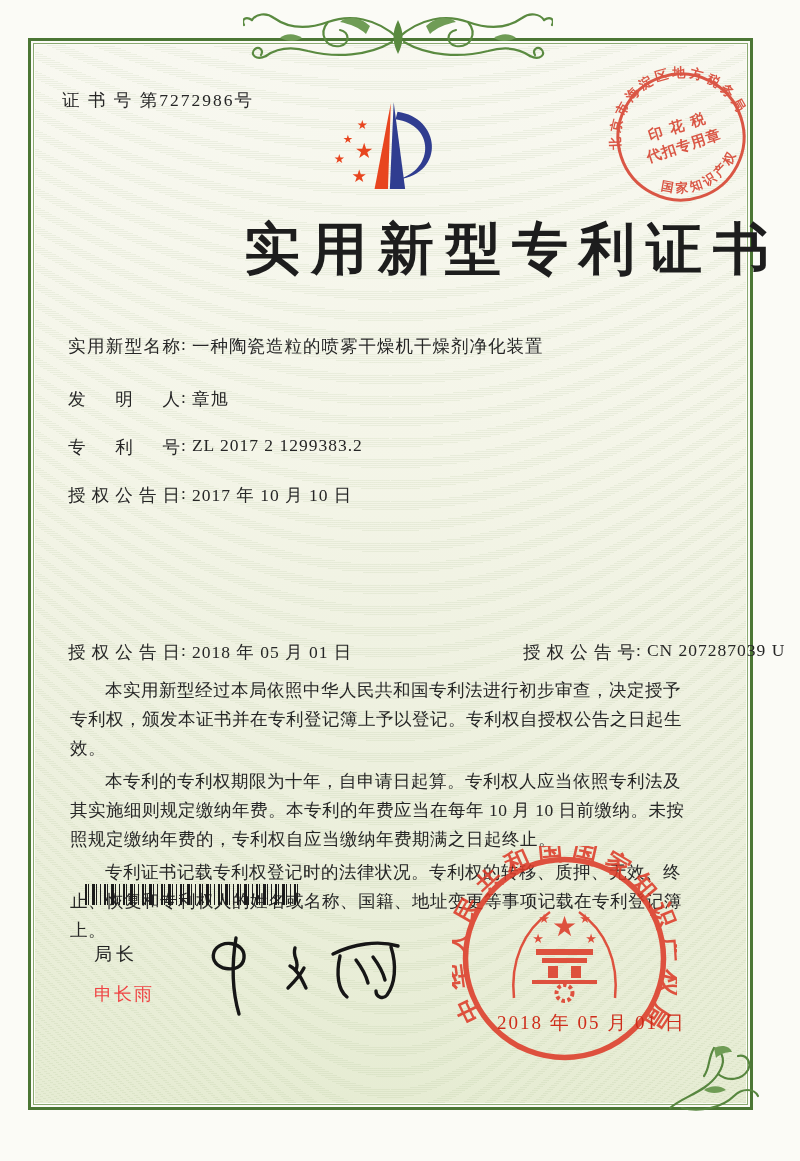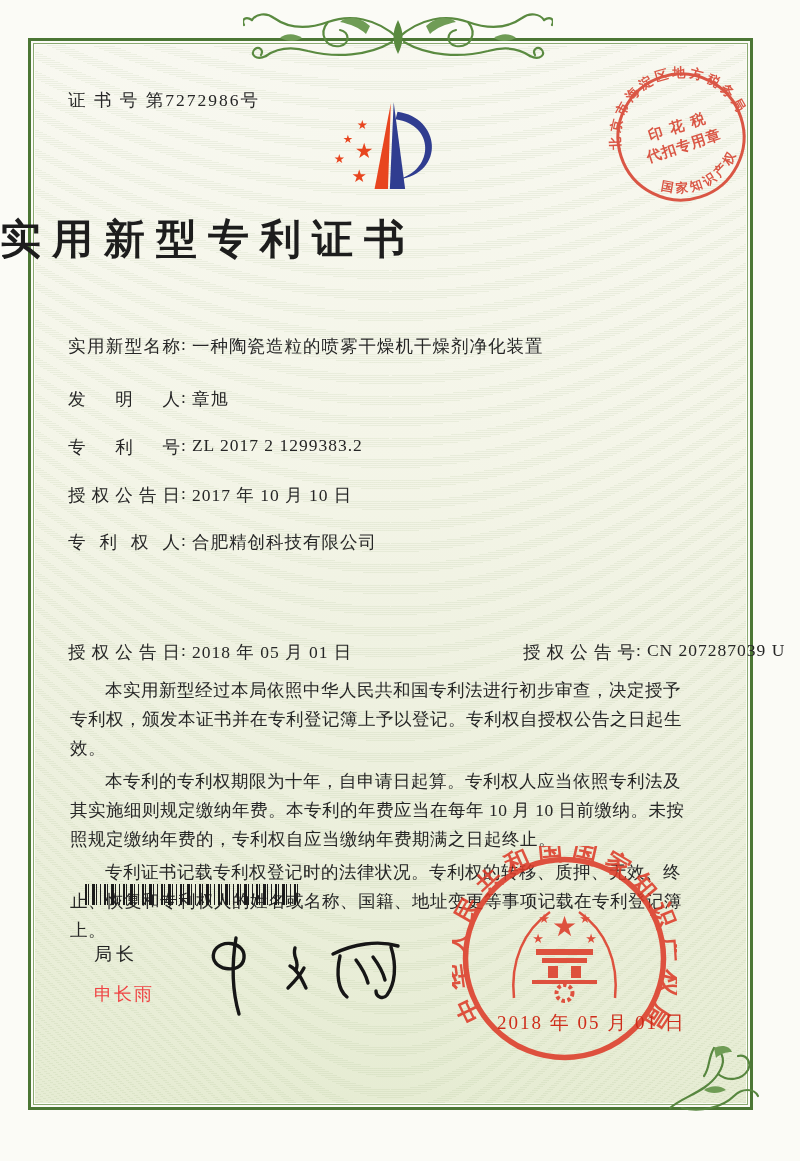--- a/index.html
+++ b/index.html
@@ -5,22 +5,22 @@
   html,body{margin:0;padding:0;}
   body{background:#e8e8e4;font-family:"Liberation Serif","DejaVu Serif",serif;}
   .page{position:relative;width:800px;height:1161px;background:#fbfbf6;overflow:hidden;}
   .frame{position:absolute;left:28px;top:38px;width:719px;height:1066px;border:3px solid #4b7634;}
   .frame-inner{position:absolute;inset:2px;border:1px solid #8aa970;}
   .paper-bg{position:absolute;inset:4px;
     background:
       repeating-radial-gradient(ellipse 1400px 420px at 50% 115%, rgba(130,160,100,0.10) 0 1.5px, rgba(255,255,255,0) 1.5px 7px),
       linear-gradient(180deg,#f8f8f0 0%,#f4f5e8 38%,#edf0de 68%,#e6ecd3 100%);}
   .abs{position:absolute;}
-  .cert-no{left:68px;top:88px;font-size:17.5px;color:#262626;letter-spacing:2px;}
-  .title{left:0;top:212px;width:780px;text-align:left;font-size:41px;font-weight:bold;
+  .cert-no{left:62px;top:88px;font-size:17.5px;color:#262626;letter-spacing:2px;}
+  .title{left:0;top:212px;width:780px;text-align:right;font-size:56px;font-weight:bold;
     color:#1d1d1d;letter-spacing:11px;}
   .field-row{left:68px;font-size:17.5px;color:#262626;white-space:nowrap;}
   .flabel{display:inline-block;width:112px;text-align:justify;text-align-last:justify;vertical-align:top;}
   .fcolon{display:inline-block;margin:0 6px 0 1px;vertical-align:top;}
   .fvalue{display:inline-block;letter-spacing:1px;vertical-align:top;}
   .fvalue.wrapped{white-space:normal;width:476px;line-height:29px;}
   .grant2{position:absolute;left:455px;top:0;}
   .paragraphs{left:66px;top:672px;width:632px;font-size:17.5px;line-height:29px;color:#262626;}
   .paragraphs p{margin:4px;text-indent:2em;letter-spacing:0.5px;}
   .barcode{left:85px;top:884px;width:214px;height:21px;
@@ -109,23 +109,20 @@
   </div>
   <div class="abs field-row" style="top:387px">
     <span class="flabel">发明人</span><span class="fcolon">:</span><span class="fvalue">章旭</span>
   </div>
   <div class="abs field-row" style="top:435px">
     <span class="flabel">专利号</span><span class="fcolon">:</span><span class="fvalue">ZL 2017 2 1299383.2</span>
   </div>
   <div class="abs field-row" style="top:483px">
     <span class="flabel">授权公告日</span><span class="fcolon">:</span><span class="fvalue">2017 年 10 月 10 日</span>
   </div>
-  <div class="abs field-row" style="top:530px">
-    <span class="flabel">专利权人</span><span class="fcolon">:</span><span class="fvalue">合肥精创科技有限公司</span>
-  </div>
   <div class="abs field-row" style="top:640px;width:680px">
     <span class="flabel">授权公告日</span><span class="fcolon">:</span><span class="fvalue">2018 年 05 月 01 日</span>
     <span class="grant2">
       <span class="flabel">授权公告号</span><span class="fcolon">:</span><span class="fvalue">CN 207287039 U</span>
     </span>
   </div>
 
   <div class="abs paragraphs">
     <p>本实用新型经过本局依照中华人民共和国专利法进行初步审查，决定授予专利权，颁发本证书并在专利登记簿上予以登记。专利权自授权公告之日起生效。</p>
     <p>本专利的专利权期限为十年，自申请日起算。专利权人应当依照专利法及其实施细则规定缴纳年费。本专利的年费应当在每年 10 月 10 日前缴纳。未按照规定缴纳年费的，专利权自应当缴纳年费期满之日起终止。</p>

